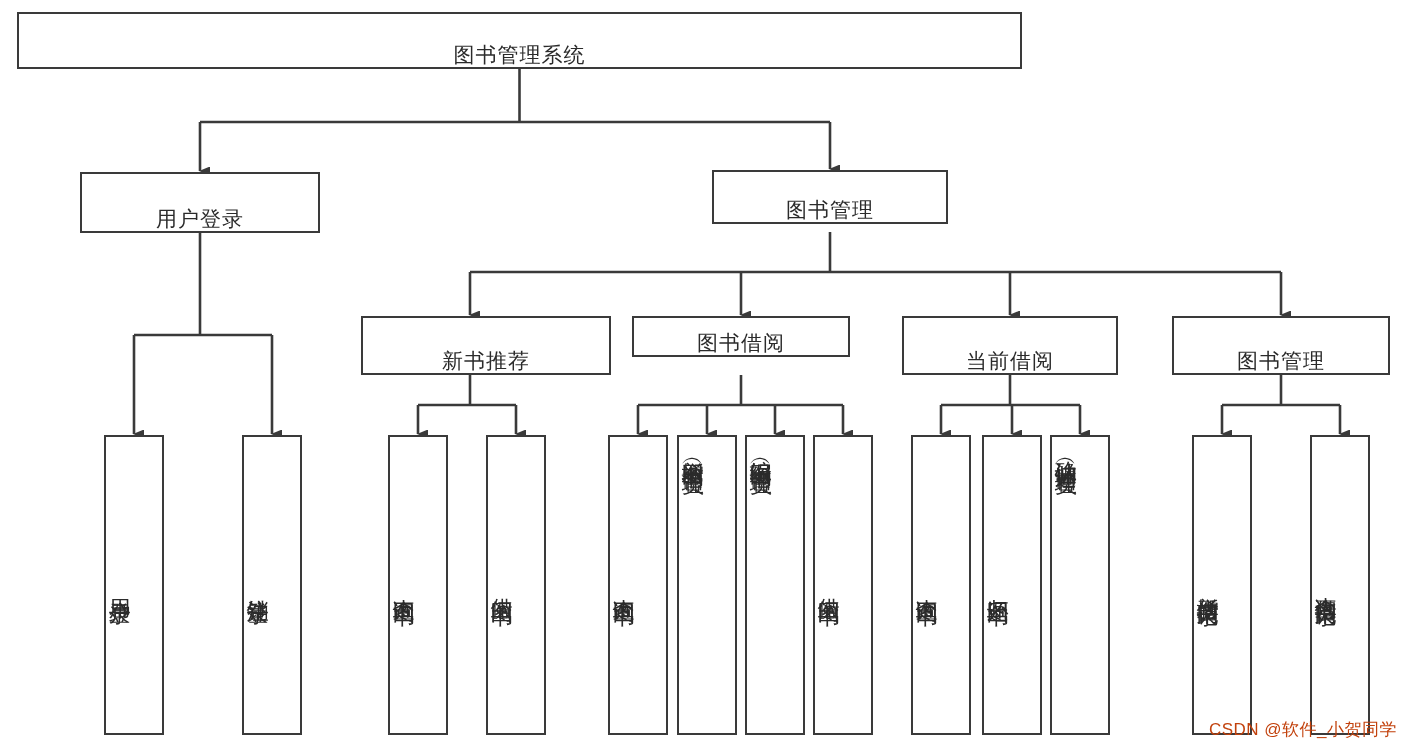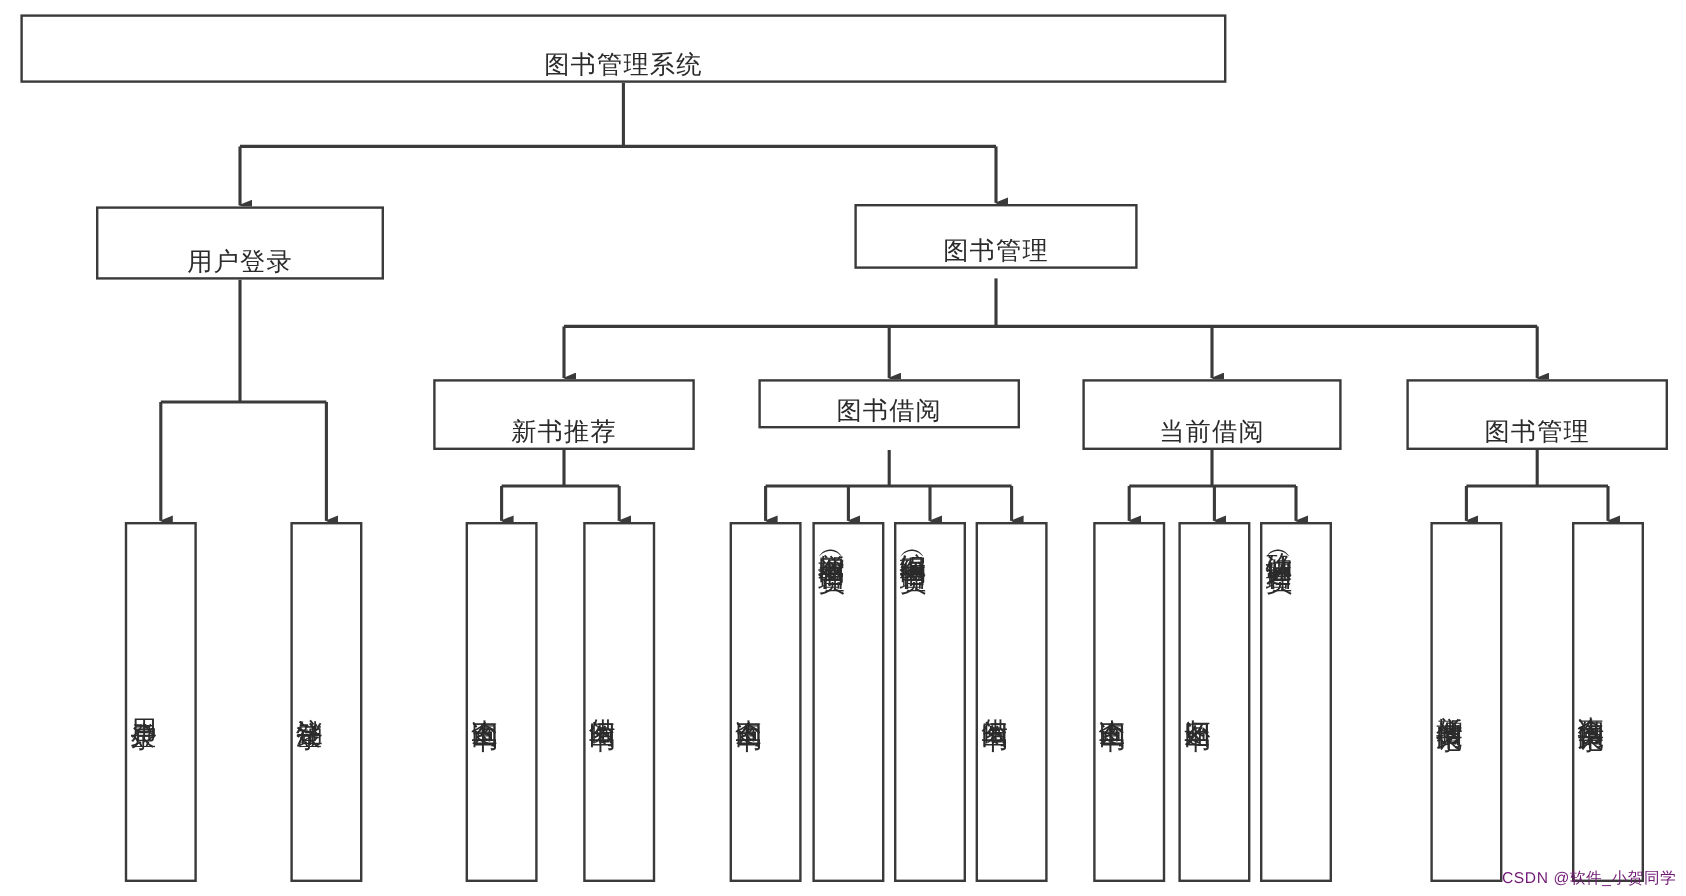--- a/index.html
+++ b/index.html
@@ -56,22 +56,22 @@
     text-align: center;
     white-space: pre-line;
   }
   .node-box.vertical .node-label {
     white-space: normal;
   }
   #watermark {
     position: absolute;
     right: 8px;
     bottom: 6px;
-    font-size: 13px;
-    color: #701a75;
+    font-size: 17px;
+    color: #c2410c;
     letter-spacing: 0.5px;
     user-select: none;
     pointer-events: none;
     white-space: nowrap;
   }
 </style>
 </head>
 <body>
 
 <div id="diagram-root">
@@ -122,21 +122,21 @@
   <div id="node-layer">
       <div class="node-box horizontal" style="left: 17px; top: 12px; width: 1005px; height: 57px;">
         <span class="node-label">图书管理系统</span>
       </div>
       <div class="node-box horizontal" style="left: 80px; top: 172px; width: 240px; height: 61px;">
         <span class="node-label">用户登录</span>
       </div>
       <div class="node-box horizontal" style="left: 712px; top: 170px; width: 236px; height: 54px;">
         <span class="node-label">图书管理</span>
       </div>
-      <div class="node-box horizontal" style="left: 361px; top: 316px; width: 218px; height: 59px;">
+      <div class="node-box horizontal" style="left: 361px; top: 316px; width: 250px; height: 59px;">
         <span class="node-label">新书推荐</span>
       </div>
       <div class="node-box horizontal" style="left: 632px; top: 316px; width: 218px; height: 41px;">
         <span class="node-label">图书借阅</span>
       </div>
       <div class="node-box horizontal" style="left: 902px; top: 316px; width: 216px; height: 59px;">
         <span class="node-label">当前借阅</span>
       </div>
       <div class="node-box horizontal" style="left: 1172px; top: 316px; width: 218px; height: 59px;">
         <span class="node-label">图书管理</span>

